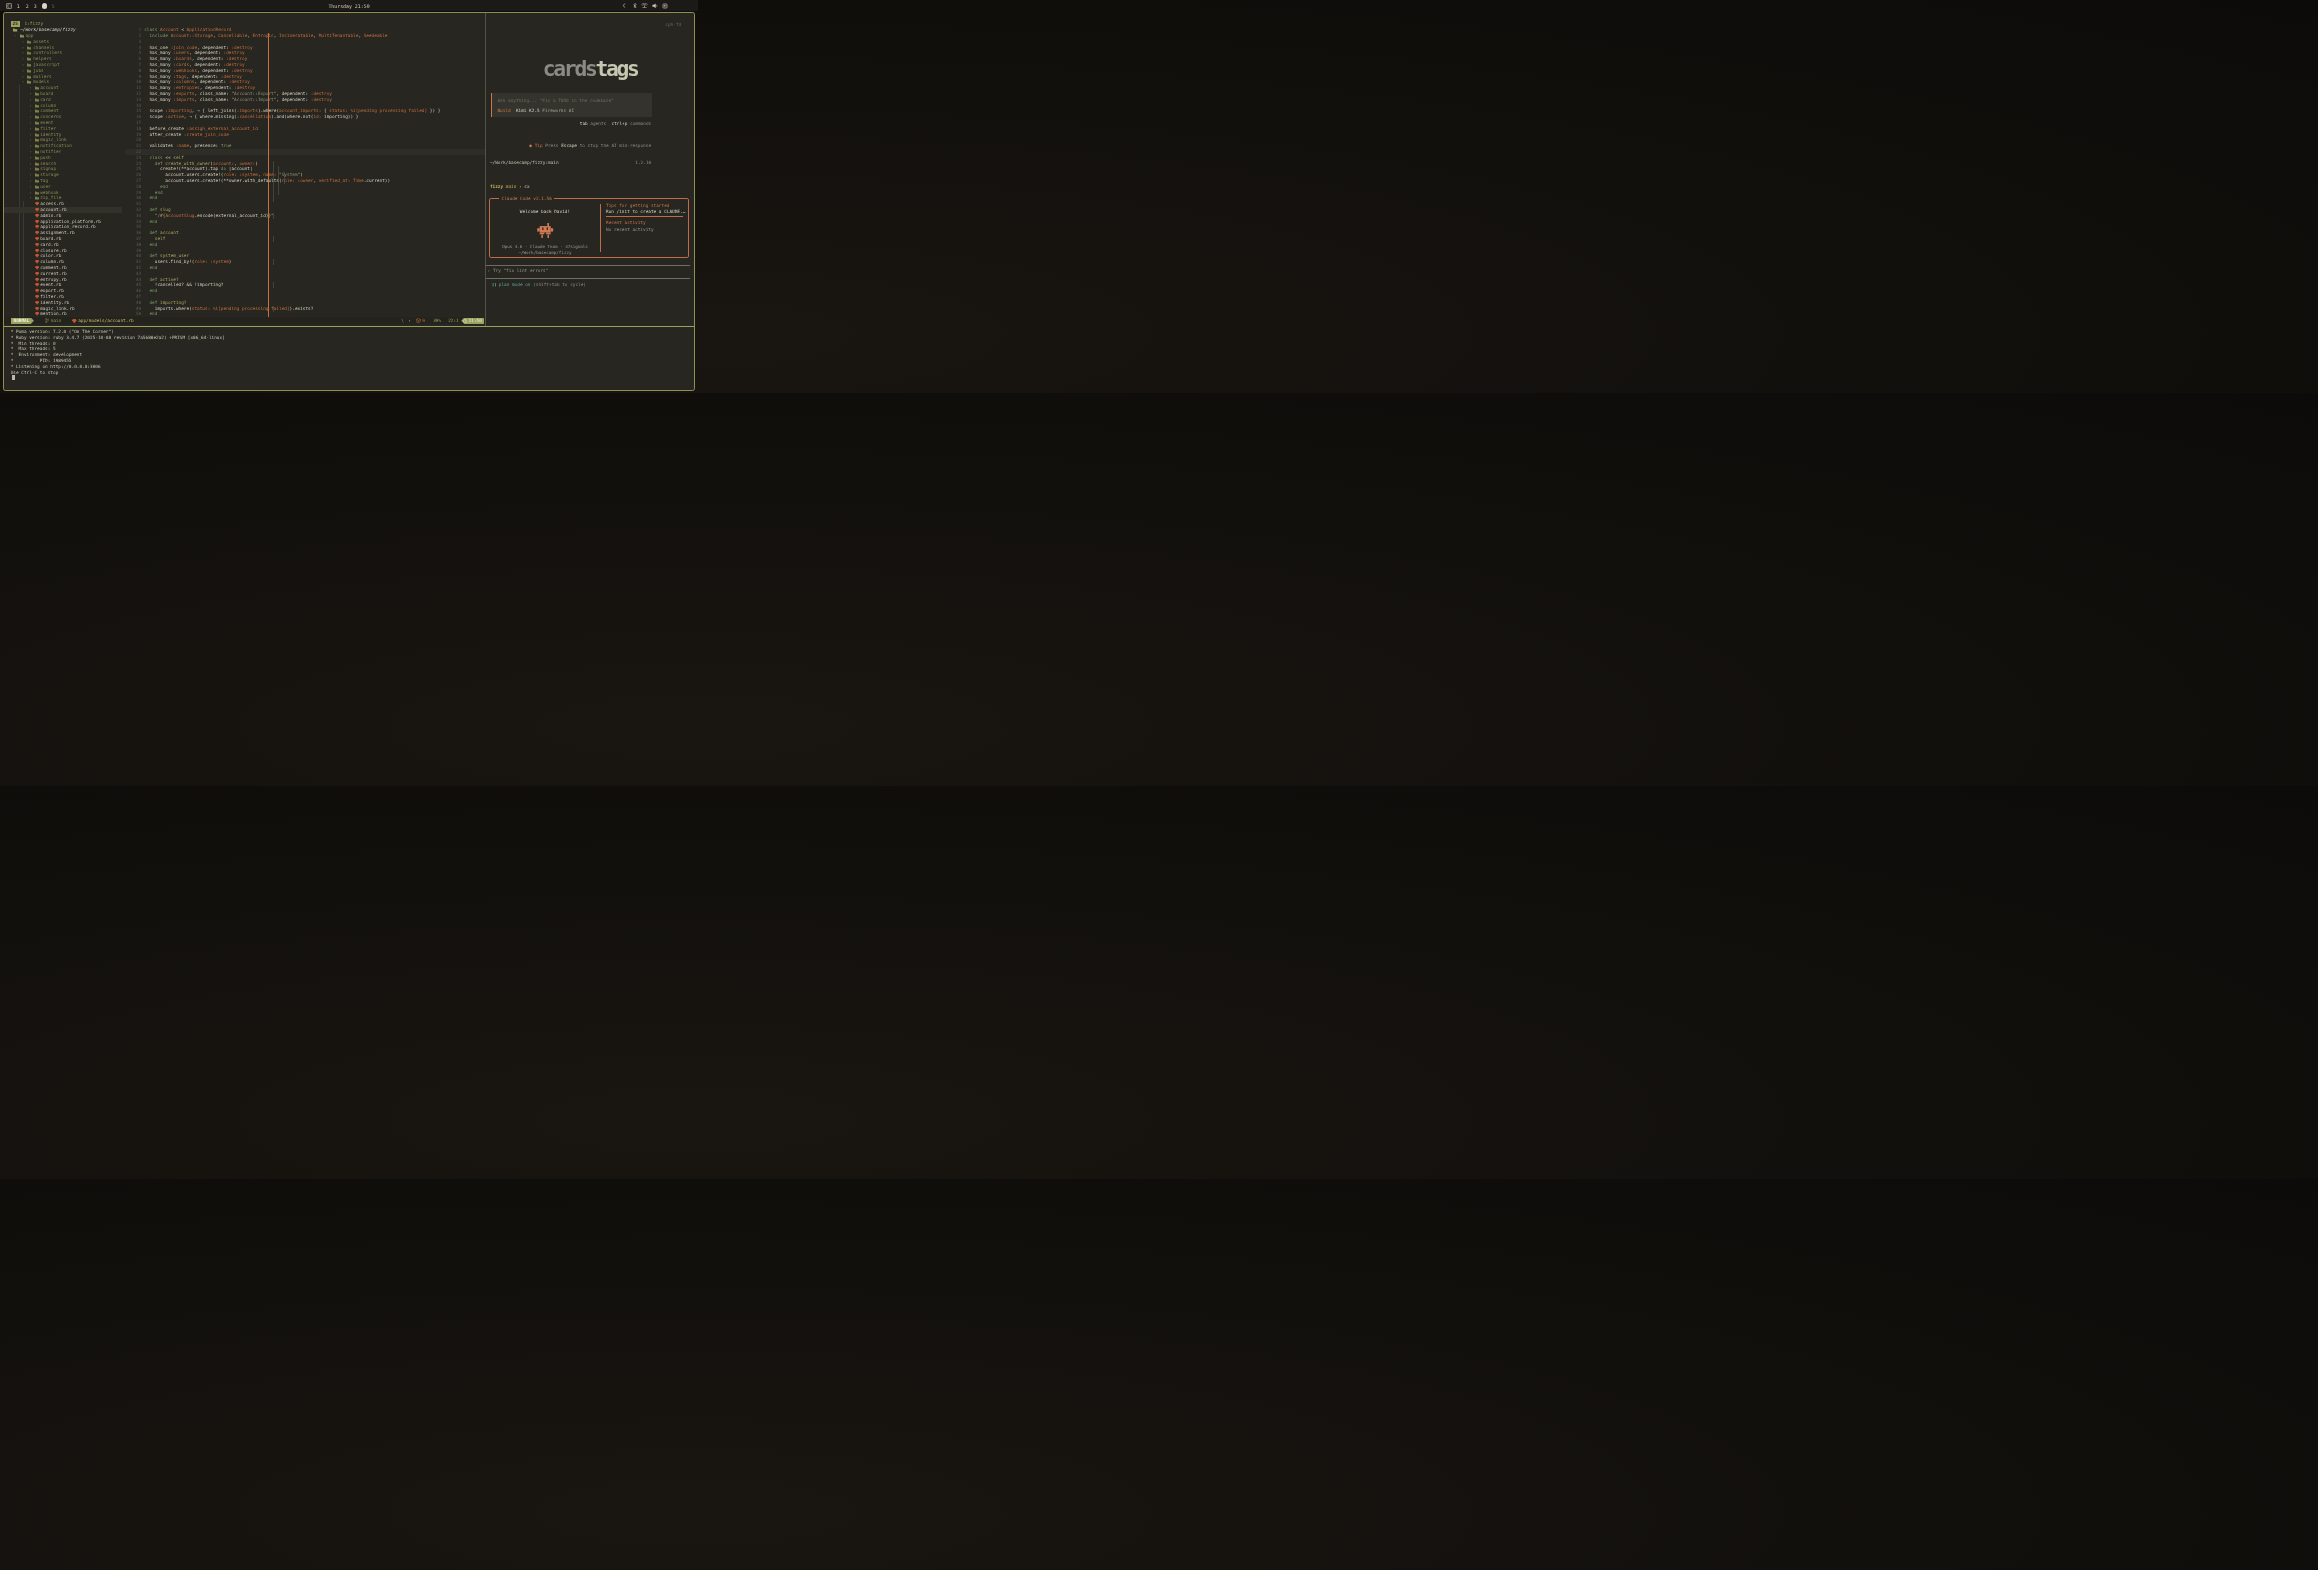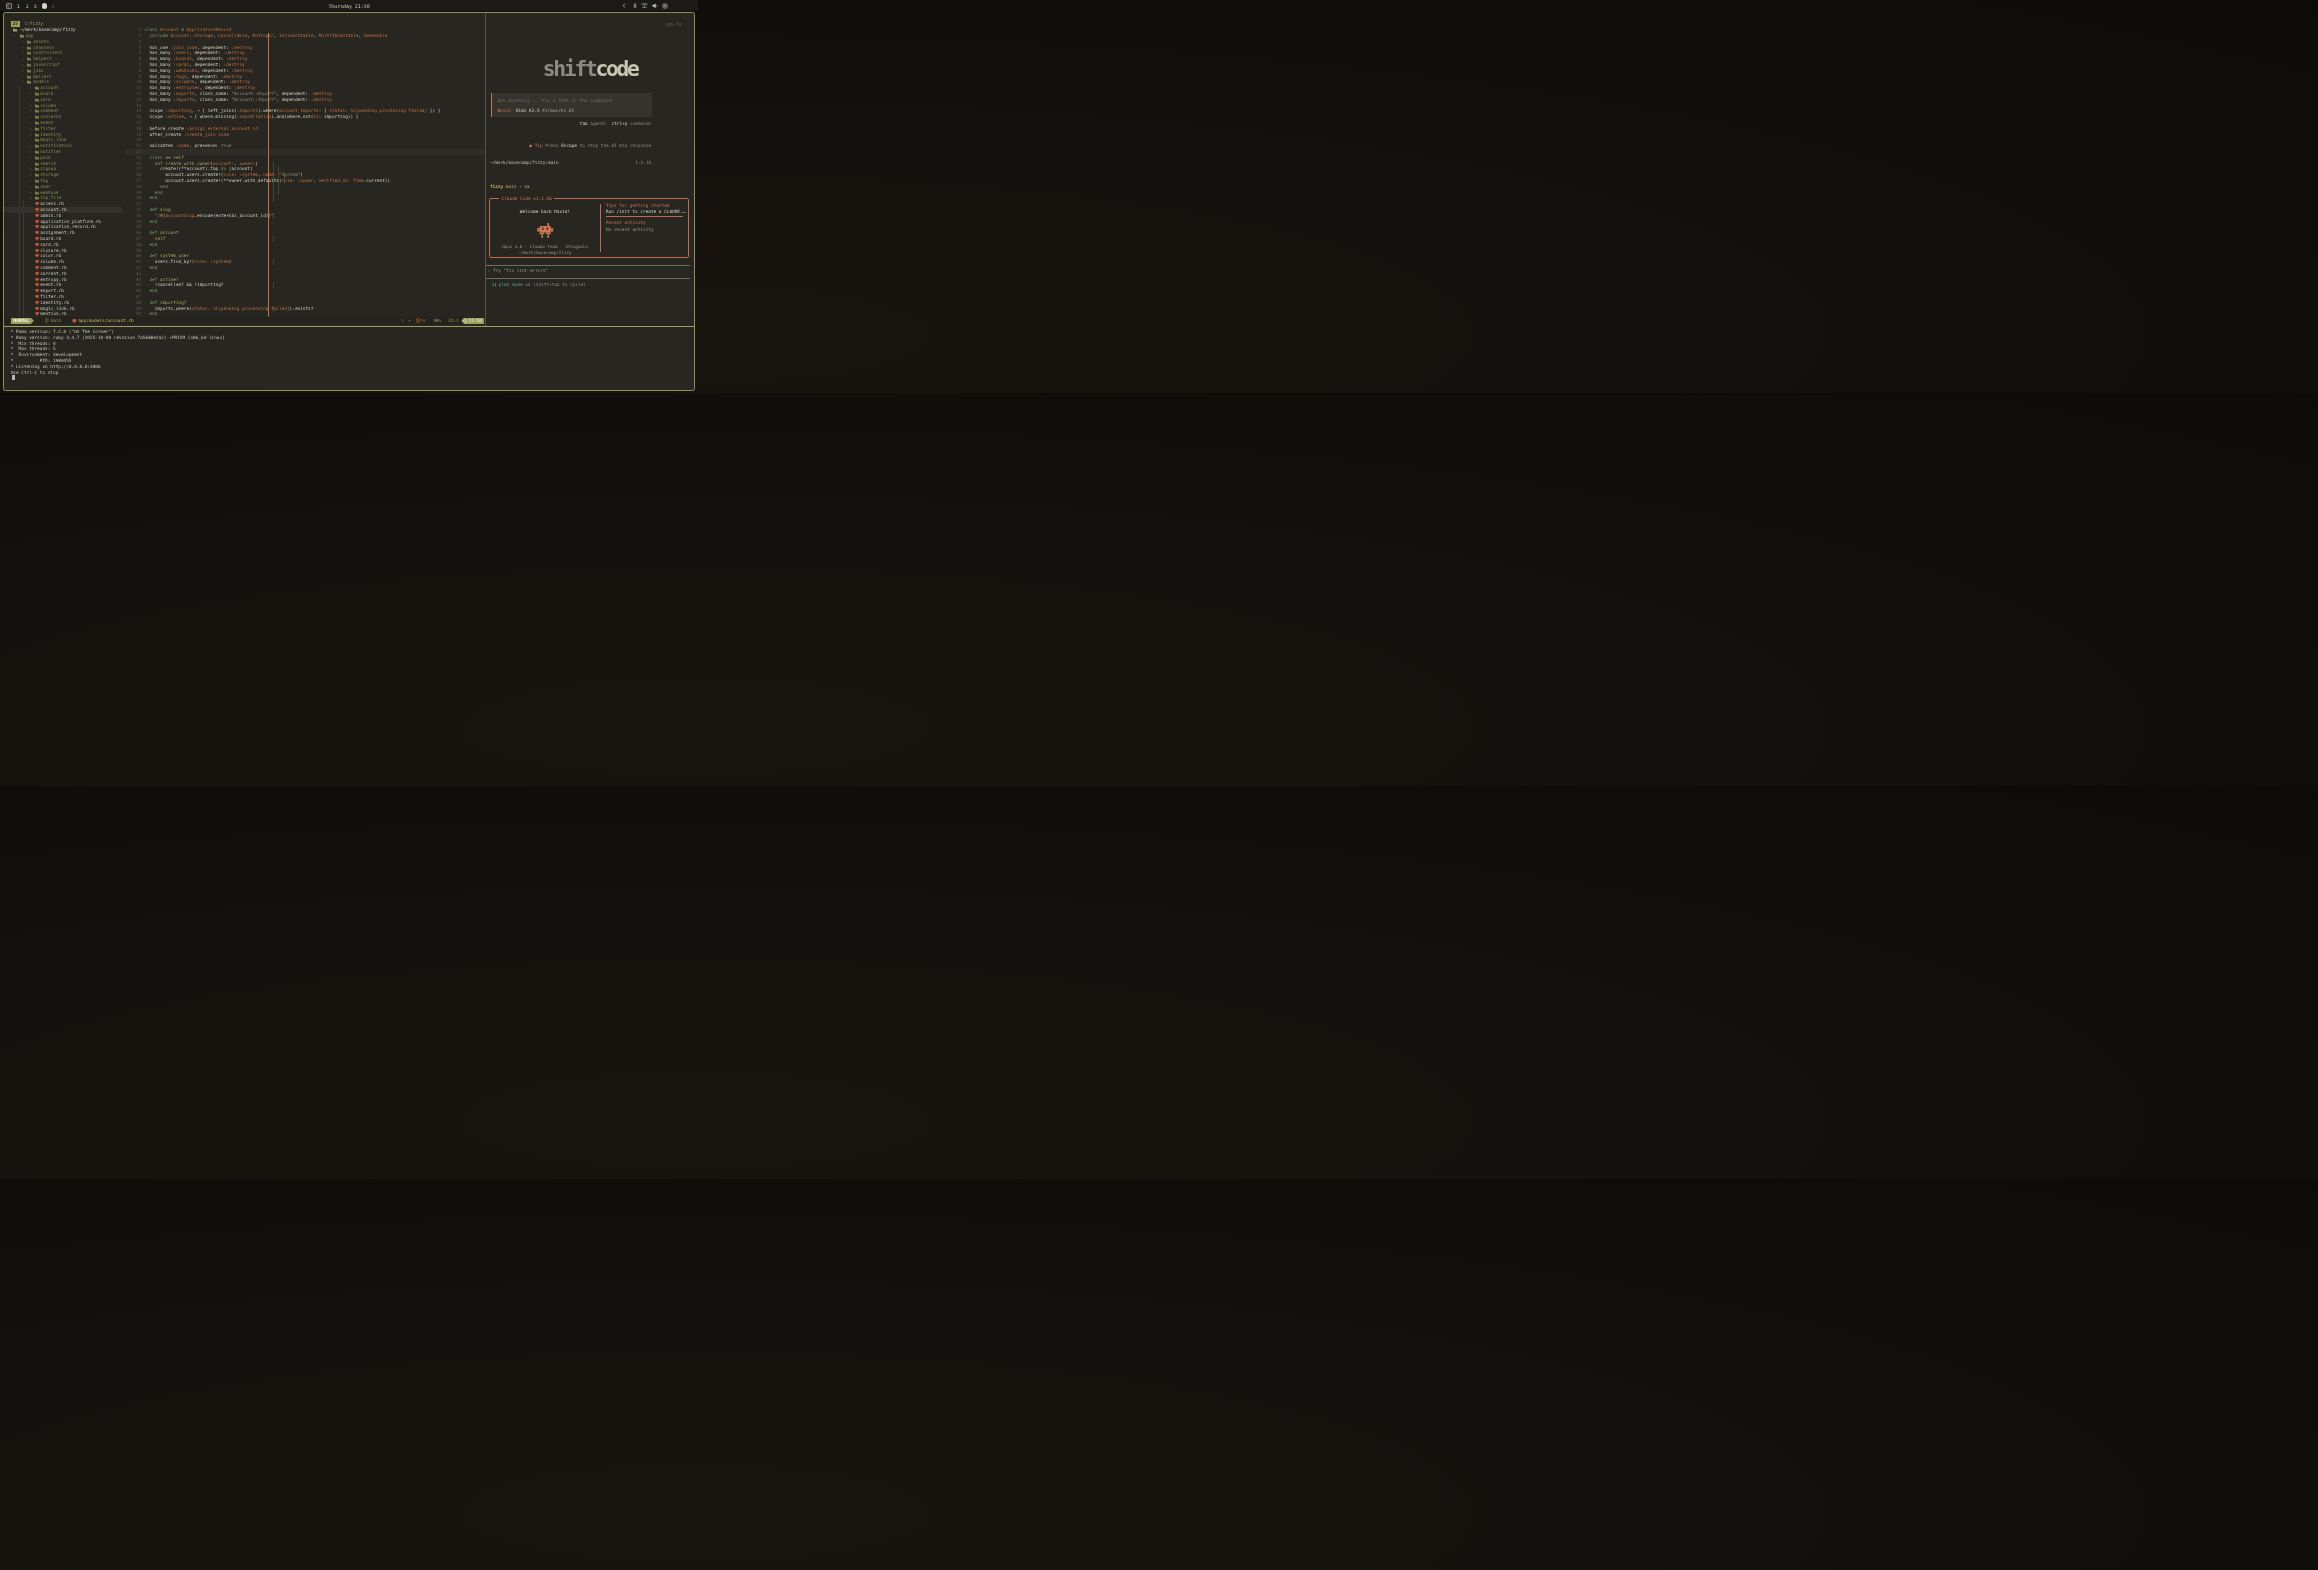--- a/index.html
+++ b/index.html
@@ -625,21 +625,21 @@
             </svg>
         <span>21:50</span>
       </div>
     </div>
   </div>
 
   <div id="vsep"></div>
 
   <div id="oc">
     <div id="oc-session">cph-fd</div>
-    <div id="oc-logo"><span class="lg1">shift</span><span class="lg2">code</span></div>
+    <div id="oc-logo"><span class="lg1">cards</span><span class="lg2">tags</span></div>
     <div id="oc-input">
       <div id="oc-ph">Ask anything... "Fix a TODO in the codebase"</div>
       <div id="oc-modeline"><span id="oc-mode">Build</span><span>  </span><span id="oc-model">Kimi K2.5</span><span> </span><span id="oc-provider">Fireworks AI</span></div>
     </div>
     <div id="oc-hints"><b>tab</b> <span>agents</span>  <b>ctrl+p</b> <span>commands</span></div>
     <div id="oc-tip"><span class="dot">●</span> <span class="tipw">Tip</span> <span>Press</span> <b>Escape</b> <span>to stop the AI mid-response</span></div>
     <div id="oc-footer-path">~/Work/basecamp/fizzy:main</div>
     <div id="oc-version">1.2.10</div>
     <div id="oc-prompt"><span class="p-host">fizzy</span><span> </span><span class="p-branch">main</span><span> </span><span class="p-sym">›</span><span> </span><span class="p-cmd">cx</span></div>
 

